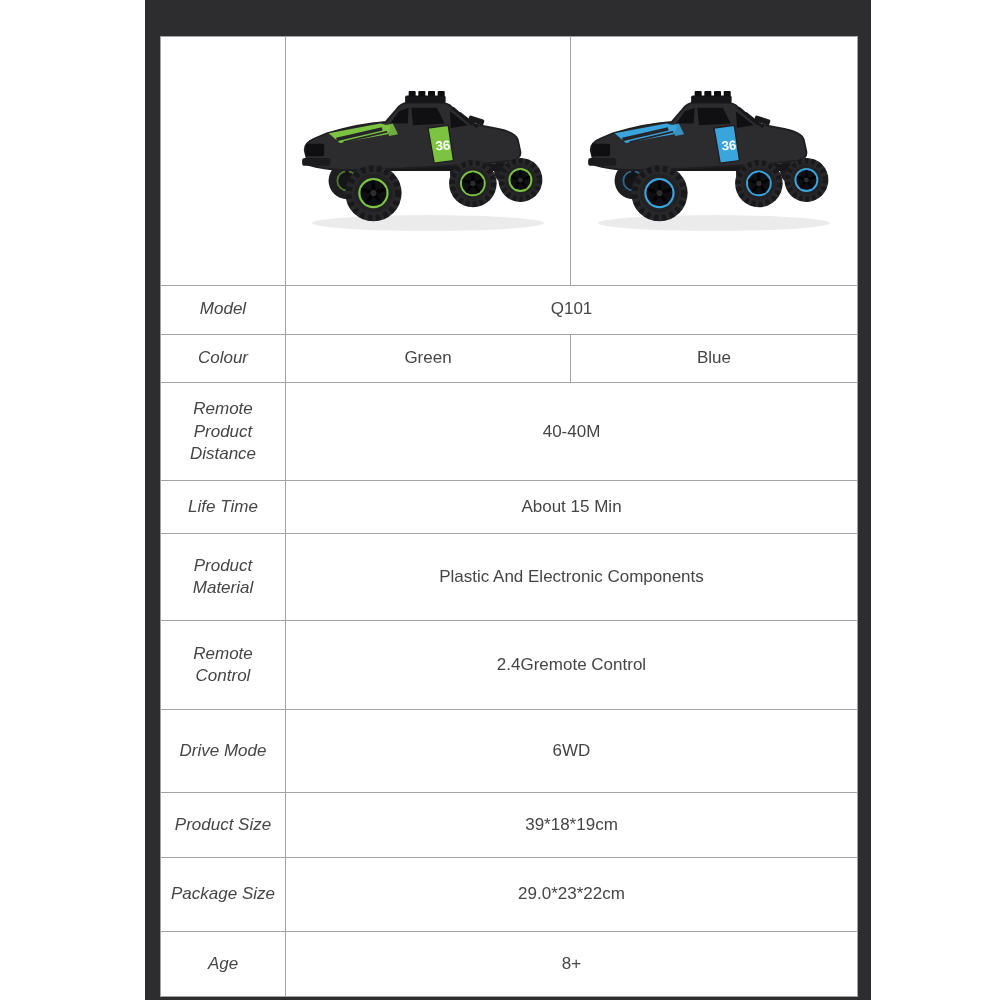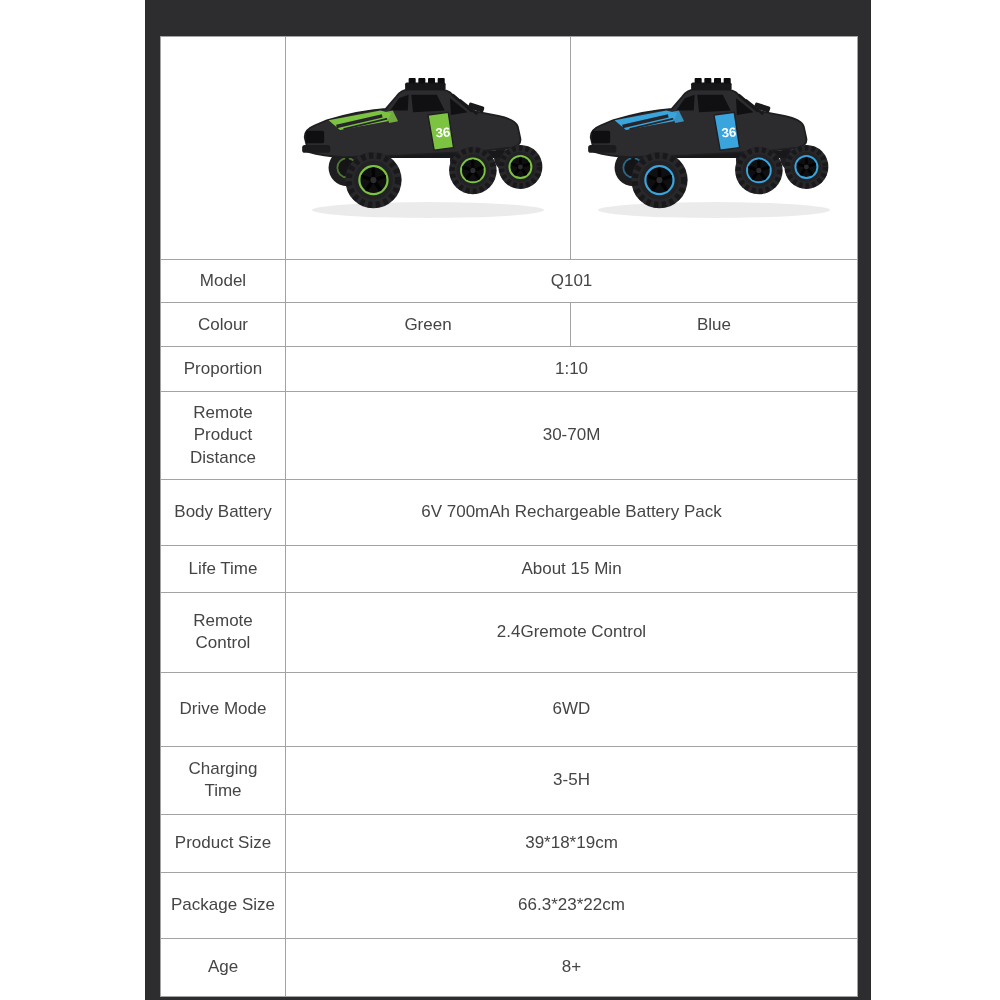--- a/index.html
+++ b/index.html
@@ -11,21 +11,21 @@
   .page{position:relative;width:1000px;height:1000px;background:#ffffff;}
   .dark-frame{position:absolute;left:145px;top:0;width:726px;height:1000px;background:#2d2d2f;}
   .content{position:absolute;left:15px;top:36px;width:697px;height:961px;background:#ffffff;}
   table.spec{width:697px;height:961px;border-collapse:collapse;table-layout:fixed;}
   table.spec td{
     border:1px solid #a3a3a3;
     text-align:center;vertical-align:middle;
     font-size:17px;line-height:1.32;color:#454545;
     padding:2px 12px;overflow:hidden;
   }
-  table.spec td.lbl{padding:2px 8px;}
+  table.spec td.lbl{padding:2px 8px;font-style:italic;}
   table.spec td.img-cell{padding:2px 4px;}
   .truck{display:block;margin:0 auto;width:264px;height:168px;}
   .decal{fill:#ffffff;font-size:15px;font-weight:bold;text-anchor:middle;
          font-family:"Liberation Sans","DejaVu Sans",sans-serif;}
 </style>
 </head>
 <body>
 
 <div class="page">
   <div class="dark-frame">
@@ -162,65 +162,57 @@
           <td class="lbl">Model</td>
           <td class="val" colspan="2">Q101</td>
         </tr>
 
         <tr style="height:37px">
           <td class="lbl">Colour</td>
           <td class="val">Green</td>
           <td class="val">Blue</td>
         </tr>
 
-        <tr style="height:38px">
-          <td class="lbl">Proportion</td>
-          <td class="val" colspan="2">1:10</td>
-        </tr>
 
         <tr style="height:74px">
           <td class="lbl">Remote Product Distance</td>
-          <td class="val" colspan="2">30-70M</td>
-        </tr>
-
-        <tr style="height:56px">
-          <td class="lbl">Body Battery</td>
-          <td class="val" colspan="2">6V 700mAh Rechargeable Battery Pack</td>
-        </tr>
+          <td class="val" colspan="2">40-40M</td>
+        </tr>
+
 
         <tr style="height:40px">
           <td class="lbl">Life Time</td>
           <td class="val" colspan="2">About 15 Min</td>
         </tr>
 
+        <tr style="height:66px">
+          <td class="lbl">Product Material</td>
+          <td class="val" colspan="2">Plastic And Electronic Components</td>
+        </tr>
 
         <tr style="height:67px">
           <td class="lbl">Remote Control</td>
           <td class="val" colspan="2">2.4Gremote Control</td>
         </tr>
 
         <tr style="height:63px">
           <td class="lbl">Drive Mode</td>
           <td class="val" colspan="2">6WD</td>
         </tr>
 
-        <tr style="height:57px">
-          <td class="lbl">Charging Time</td>
-          <td class="val" colspan="2">3-5H</td>
-        </tr>
 
 
         <tr style="height:49px">
           <td class="lbl">Product Size</td>
           <td class="val" colspan="2">39*18*19cm</td>
         </tr>
 
         <tr style="height:56px">
           <td class="lbl">Package Size</td>
-          <td class="val" colspan="2">66.3*23*22cm</td>
+          <td class="val" colspan="2">29.0*23*22cm</td>
         </tr>
 
         <tr style="height:49px">
           <td class="lbl">Age</td>
           <td class="val" colspan="2">8+</td>
         </tr>
 
       </tbody>
         </table>
     </div>

